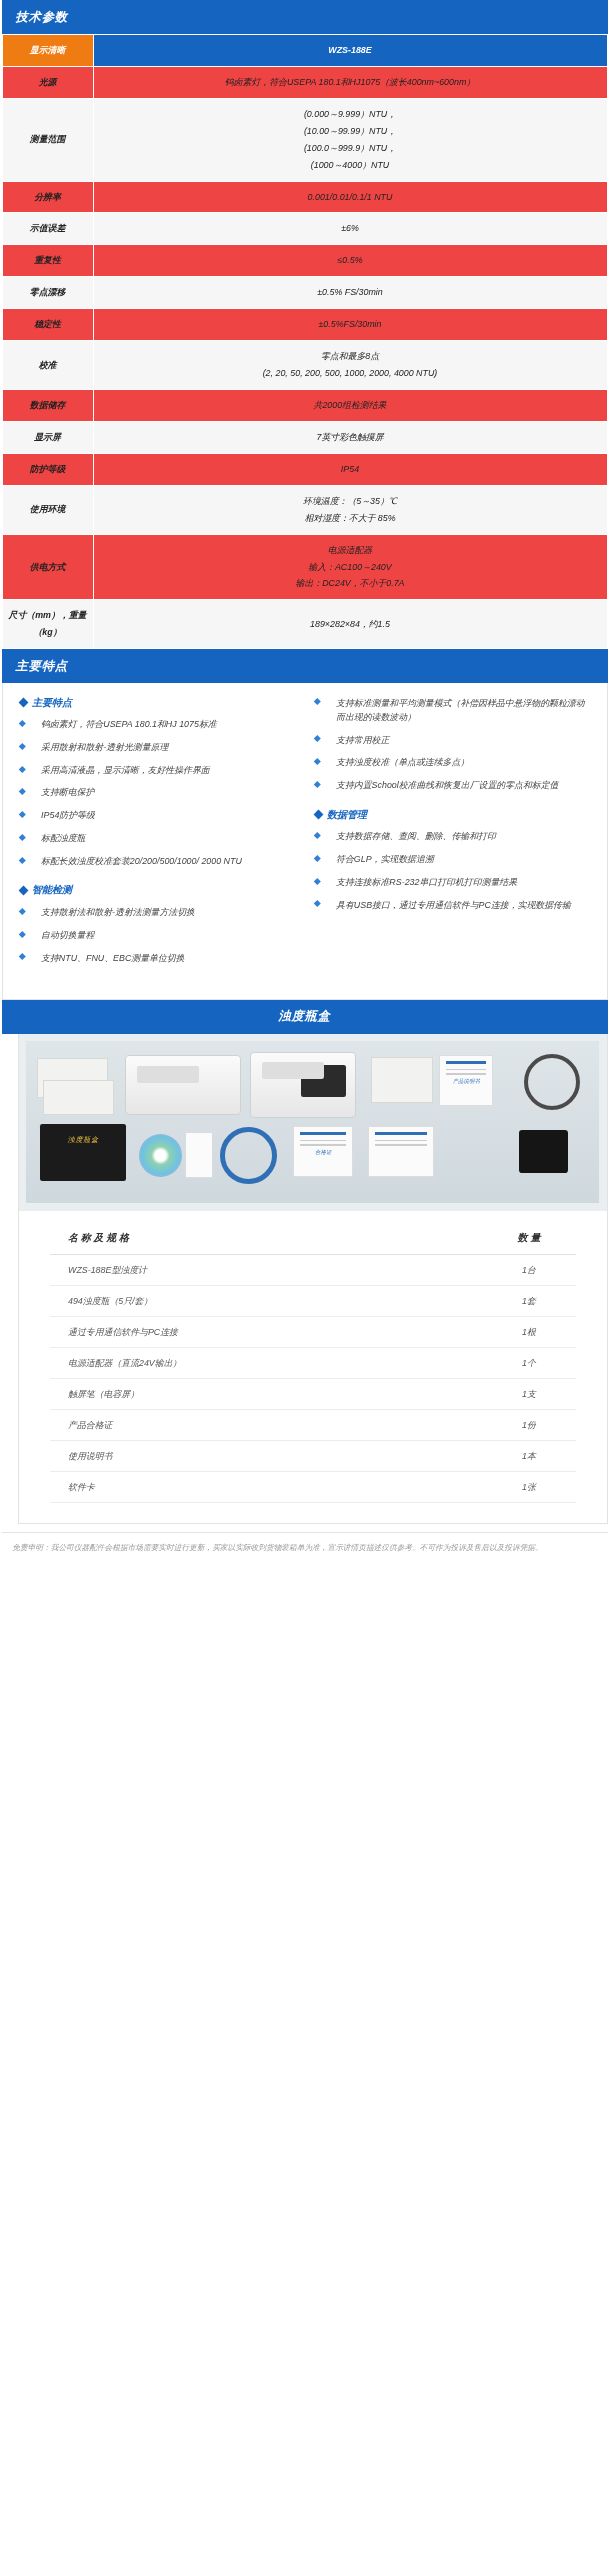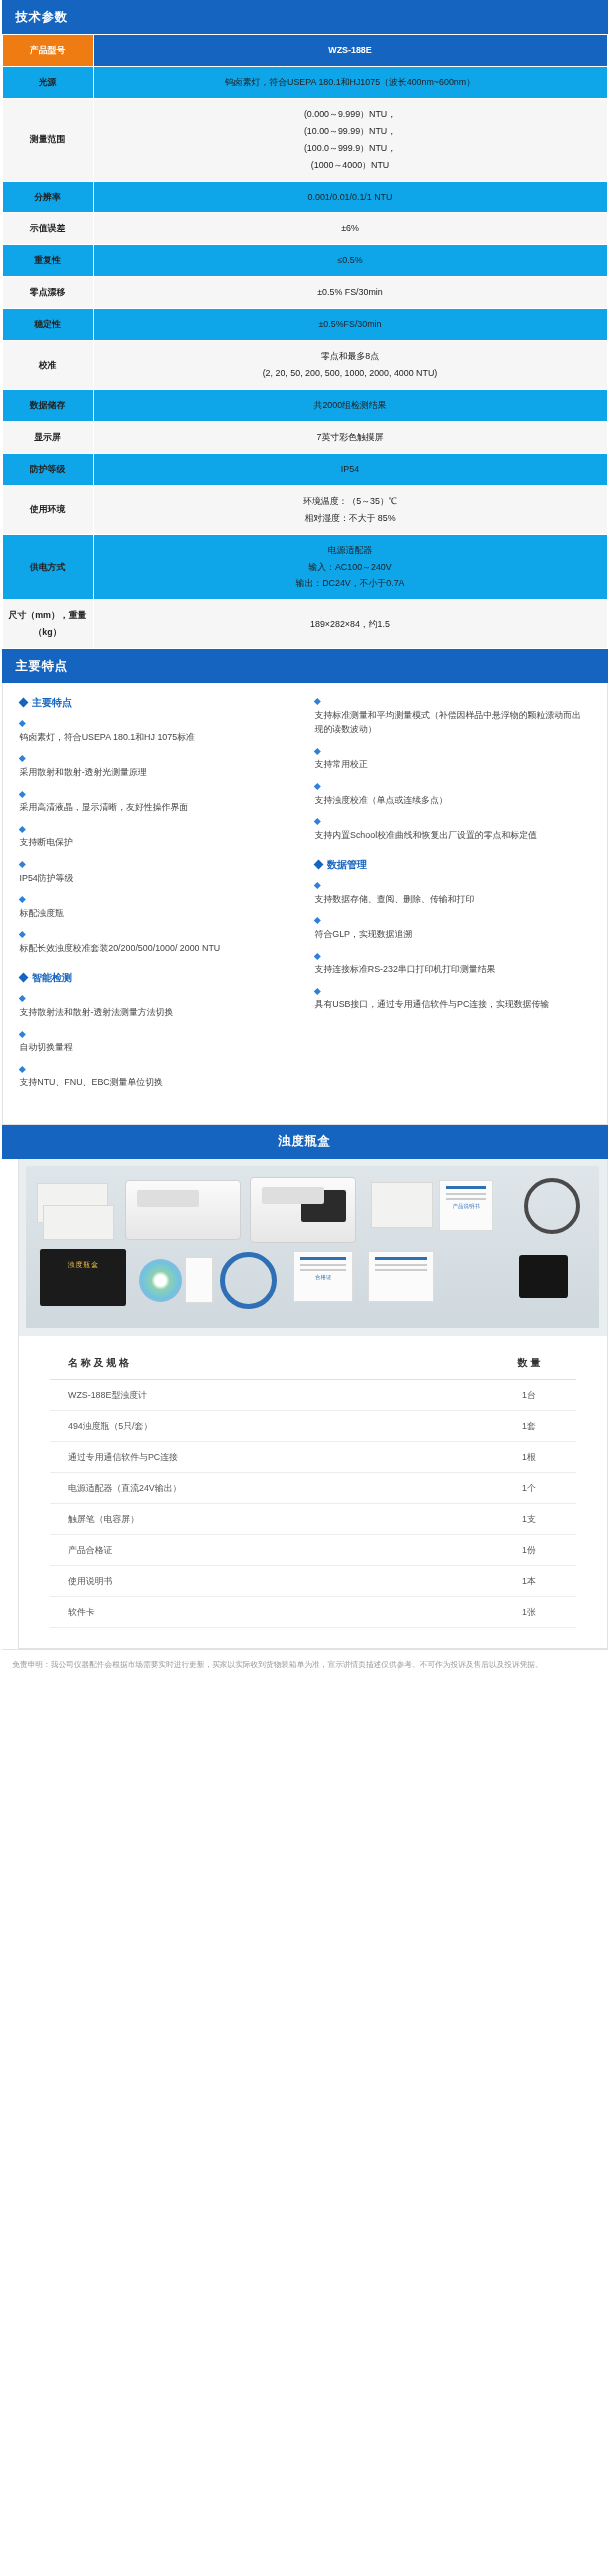--- a/index.html
+++ b/index.html
@@ -4,21 +4,21 @@
 <style>
   * { box-sizing: border-box; }
   html, body { margin:0; padding:0; }
   body {
     width: 609px;
     background: #ffffff;
     font-family: "Liberation Sans", sans-serif;
     color: #333;
     font-size: 9.3px;
   }
-  .page { width: 606px; margin: 0 auto; }
+  .page { width: 606px; margin: 0 auto; font-style: italic; }
 
   
   .section-bar {
     background: #1565c0;
     color: #fff;
     font-size: 12.3px;
     font-weight: bold;
     padding: 8.5px 14px;
     letter-spacing: 0.8px;
   }
@@ -53,21 +53,21 @@
     font-weight: bold;
     font-size: 12.3px;
     padding: 10.8px 4.6px;
   }
   td.key {
     width: 91px;
     font-weight: bold;
     color: #222;
   }
   td.val { color: #222; }
-  tr.odd td { background: #0ea5e9; }
+  tr.odd td { background: #ef4444; }
   tr.even td { background: #f6f6f6; }
   .val-line { display:block; }
 
   
   .features {
     border: 0.8px solid #e2e2e2;
     border-top: none;
     padding: 12.3px 17px 18.5px 17px;
   }
   .feat-cols {
@@ -88,26 +88,25 @@
   .diamond {
     width: 7px; height: 7px;
     background: #1565c0;
     transform: rotate(45deg);
     display: inline-block;
     flex: 0 0 auto;
   }
   .feat-item {
     display: flex;
     align-items: flex-start;
-    gap: 4px;
+    gap: 17px;
     margin: 0 0 8.5px 0;
     font-size: 8.9px;
     color: #444;
     line-height: 1.6;
-    flex-direction: column;
   }
   .dot {
     width: 4.6px; height: 4.6px;
     background: #2f80d8;
     transform: rotate(45deg);
     margin-top: 3.9px;
     flex: 0 0 auto;
   }
 
   
@@ -173,34 +172,35 @@
     border-bottom: 0.8px solid #ededed;
   }
 
   
   .disclaimer {
     border-top: 0.8px solid #e2e2e2;
     padding: 7.7px 10.8px 14px 10.8px;
     font-size: 7.7px;
     color: #9a9a9a;
     line-height: 1.7;
+    margin-top: 8px;
   }
 </style>
 </head>
 <body>
 
 <div class="page">
 
   <div class="section-bar">技术参数</div>
 
   <div class="spec-wrap">
     <table class="spec">
       <tbody>
         <tr>
-          <td class="model-label">产品型号</td>
+          <td class="model-label">显示清晰</td>
           <td class="model-value">WZS-188E</td>
         </tr>
 
         <tr class="odd">
           <td class="key">光源</td>
           <td class="val">
             <span class="val-line">钨卤素灯，符合USEPA 180.1和HJ1075（波长400nm~600nm）</span>
           </td>
         </tr>
 

